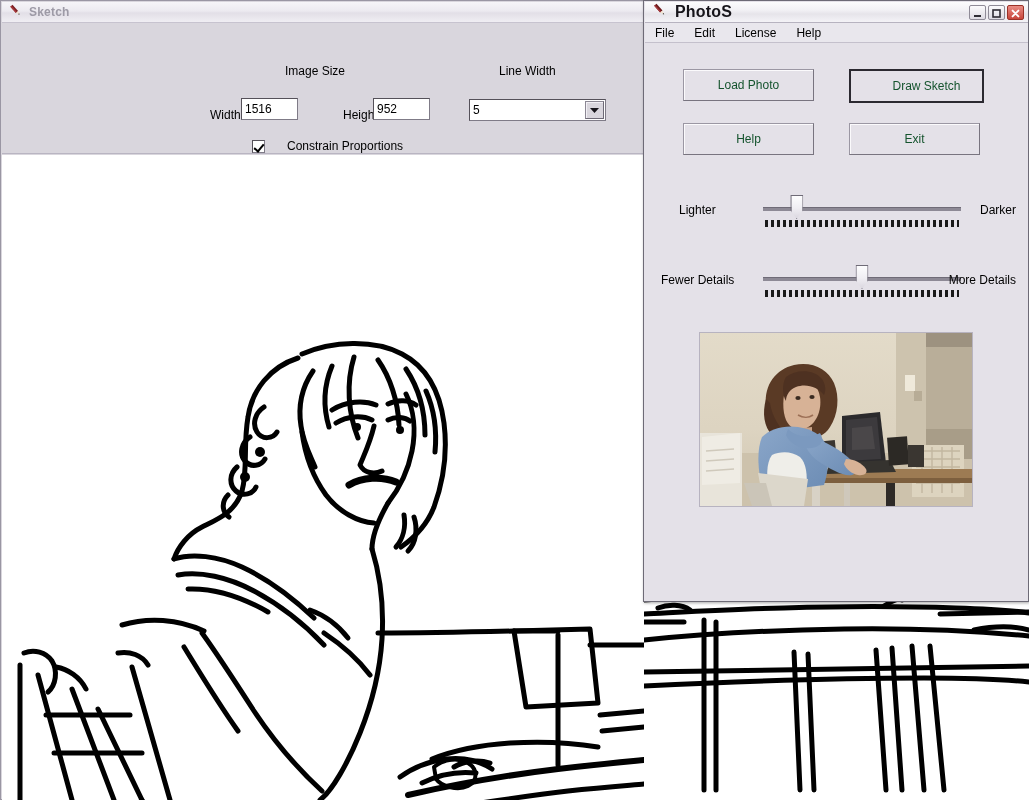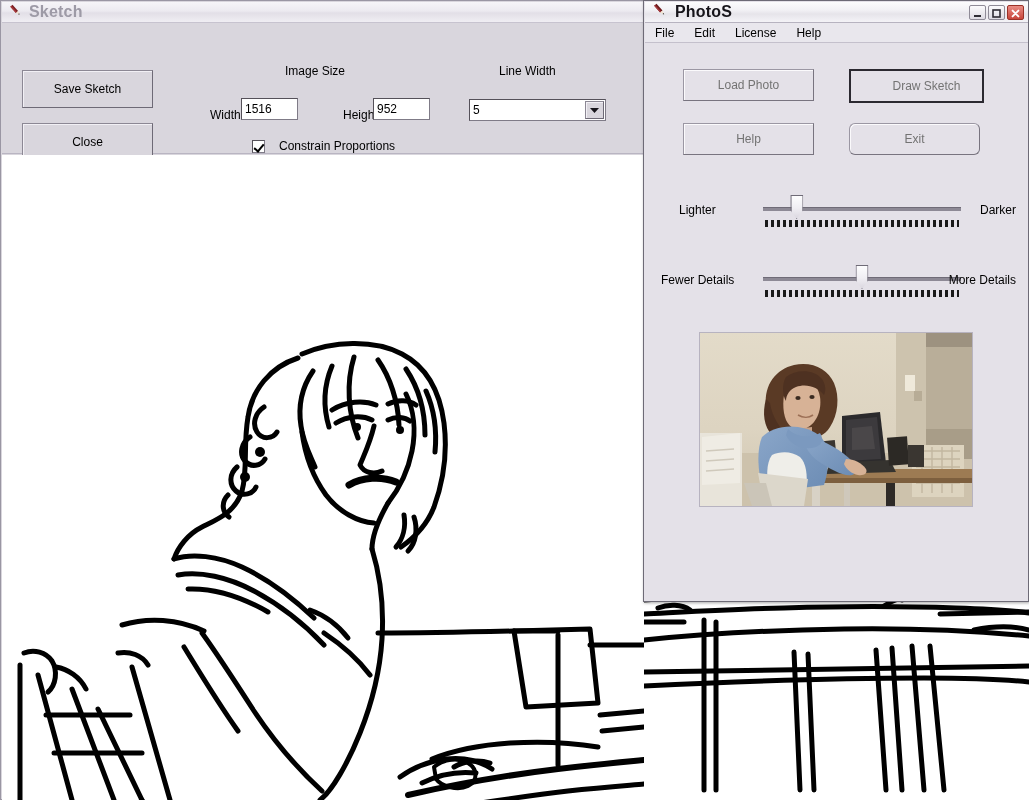--- a/index.html
+++ b/index.html
@@ -36,21 +36,21 @@
     border-bottom: 1px solid #c7c3cf;
     box-sizing: border-box;
     display: flex;
     align-items: center;
   }
   #sketch-titlebar .pencil {
     margin-left: 6px; margin-right: 6px;
     flex: 0 0 auto;
   }
   #sketch-title-text {
-    font-size: 16px;
+    font-size: 12px;
     font-weight: bold;
     color: #9d9aa6;
     letter-spacing: 0.2px;
   }
 
   #sketch-toolbar {
     position: absolute;
     left: 1px; top: 22px;
     width: 642px; height: 131px;
     background: #d9d6dd;
@@ -152,21 +152,21 @@
     display: flex;
     align-items: center;
     justify-content: center;
   }
 
   #check-constrain {
     position: absolute;
     left: 250px; top: 116px;
     display: flex;
     align-items: center;
-    gap: 14px;
+    gap: 22px;
   }
   .checkbox-box {
     width: 13px; height: 13px;
     background: #ffffff;
     border: 1px solid #7f7b87;
     border-top-color: #555159;
     border-left-color: #555159;
     box-sizing: border-box;
     position: relative;
     flex: 0 0 auto;
@@ -284,33 +284,33 @@
 
   .ps-button {
     position: absolute;
     background: #e4e1e8;
     border: 1px solid #9b97a3;
     border-right-color: #78747f;
     border-bottom-color: #78747f;
     box-shadow: inset 1px 1px 0 #fbfafc;
     font-family: "Liberation Sans", sans-serif;
     font-size: 12px;
-    color: #737373;
+    color: #14532d;
     display: flex; align-items: center; justify-content: center;
     cursor: default;
     box-sizing: border-box;
   }
   .ps-button.default {
     border: 2px solid #2b2930;
     box-shadow: none;
   }
   #btn-load-photo  { left: 38px;  top: 26px; width: 131px; height: 32px; }
   #btn-draw-sketch { left: 204px; top: 26px; width: 135px; height: 34px; padding-left: 20px; }
   #btn-help        { left: 38px;  top: 80px; width: 131px; height: 32px; }
-  #btn-exit        { left: 204px; top: 80px; width: 131px; height: 32px; border-radius: 6px; }
+  #btn-exit        { left: 204px; top: 80px; width: 131px; height: 32px; }
 
   
   .slider-row {
     position: absolute;
     left: 0; width: 383px; height: 46px;
   }
   #slider-row-brightness { top: 144px; }
   #slider-row-detail     { top: 214px; }
 
   .slider-label {
@@ -381,26 +381,20 @@
             <polygon points="6.2,9.6 9.1,9.6 7.65,13.4" fill="#f0e3cf"></polygon>
             <polygon points="6.9,12.0 8.4,12.0 7.65,13.4" fill="#2b2b2b"></polygon>
           </g>
         </svg>
       </span>
       <span id="sketch-title-text">Sketch</span>
     </div>
 
     <div id="sketch-toolbar">
 
-      <div class="win-button" id="btn-save-sketch">
-        <span>Save Sketch</span>
-      </div>
-      <div class="win-button" id="btn-close-sketch">
-        <span>Close</span>
-      </div>
 
       <span class="group-label" id="label-image-size">Image Size</span>
       <span class="group-label" id="label-line-width">Line Width</span>
 
       <span class="field-label" id="label-width">Width</span>
       <input class="text-field" id="input-width" type="text" value="1516" style="">
 
       <span class="field-label" id="label-height">Height</span>
       <input class="text-field" id="input-height" type="text" value="952" style="">
 

